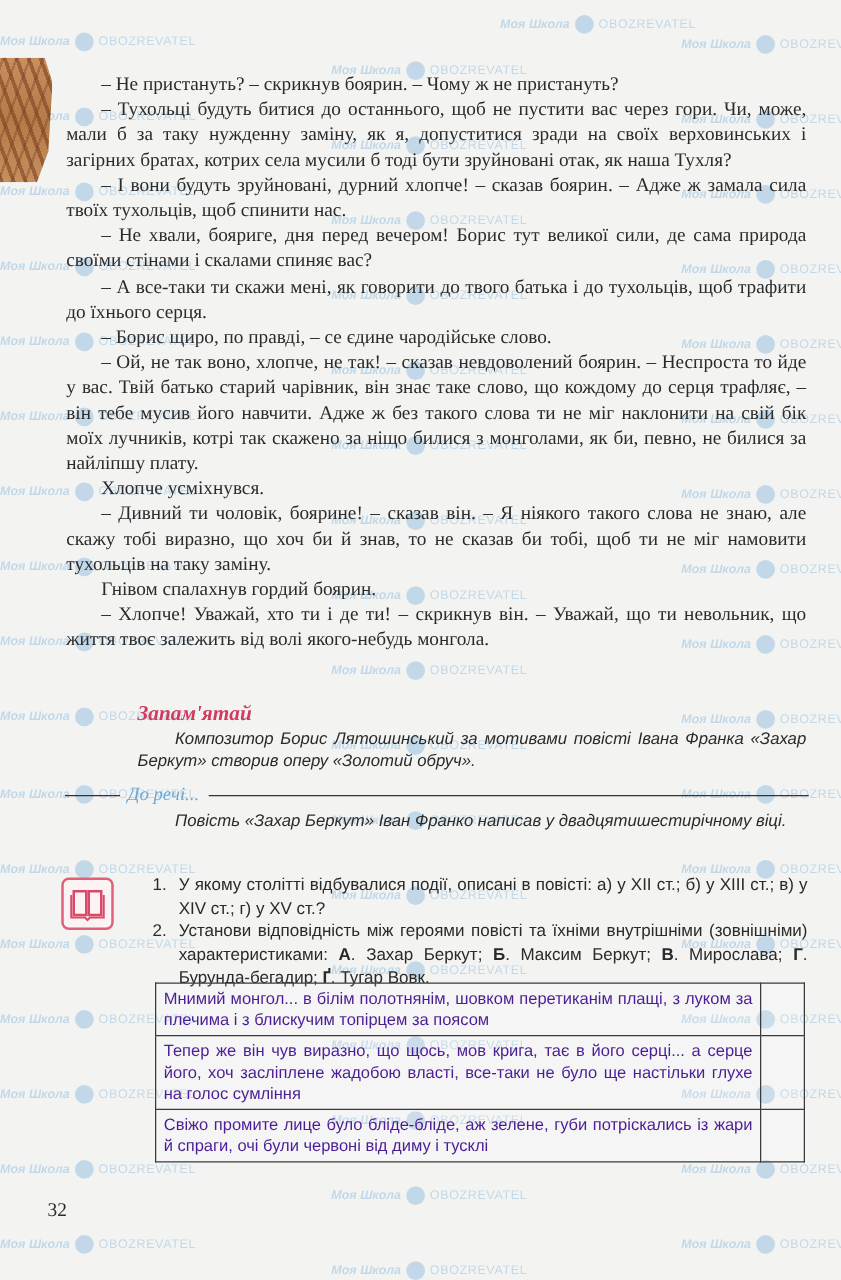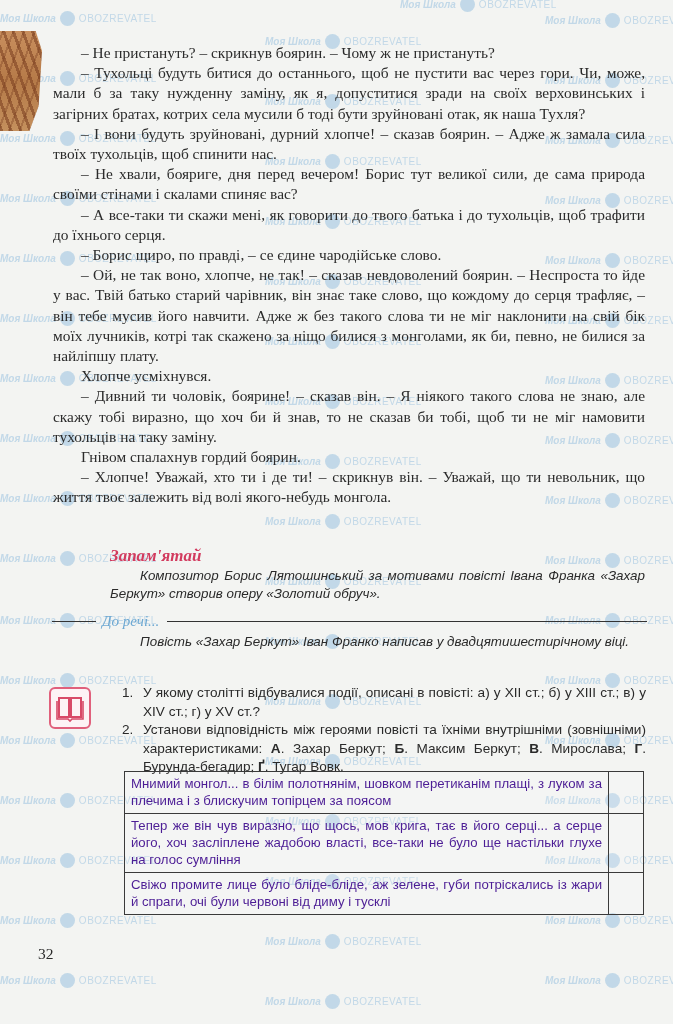--- a/index.html
+++ b/index.html
@@ -9,21 +9,21 @@
     body {
       width: 673px;
       height: 1024px;
       background: #f3f4f2;
       position: relative;
       overflow: hidden;
       color: #2a2a2a;
     }
     .page {
       position: absolute;
-      left: 0; top: 1px;
+      left: 0; top: 16px;
       width: 673px; height: 988px;
     }
     .ornament {
       position: absolute;
       left: 0; top: 30px;
       width: 42px; height: 100px;
       background:
         repeating-linear-gradient(70deg, rgba(120,60,30,0.55) 0 3px, transparent 3px 9px),
         repeating-linear-gradient(-70deg, rgba(120,60,30,0.35) 0 2px, transparent 2px 10px),
         linear-gradient(180deg, #c98f5e, #b57a48 50%, #c4905d);

